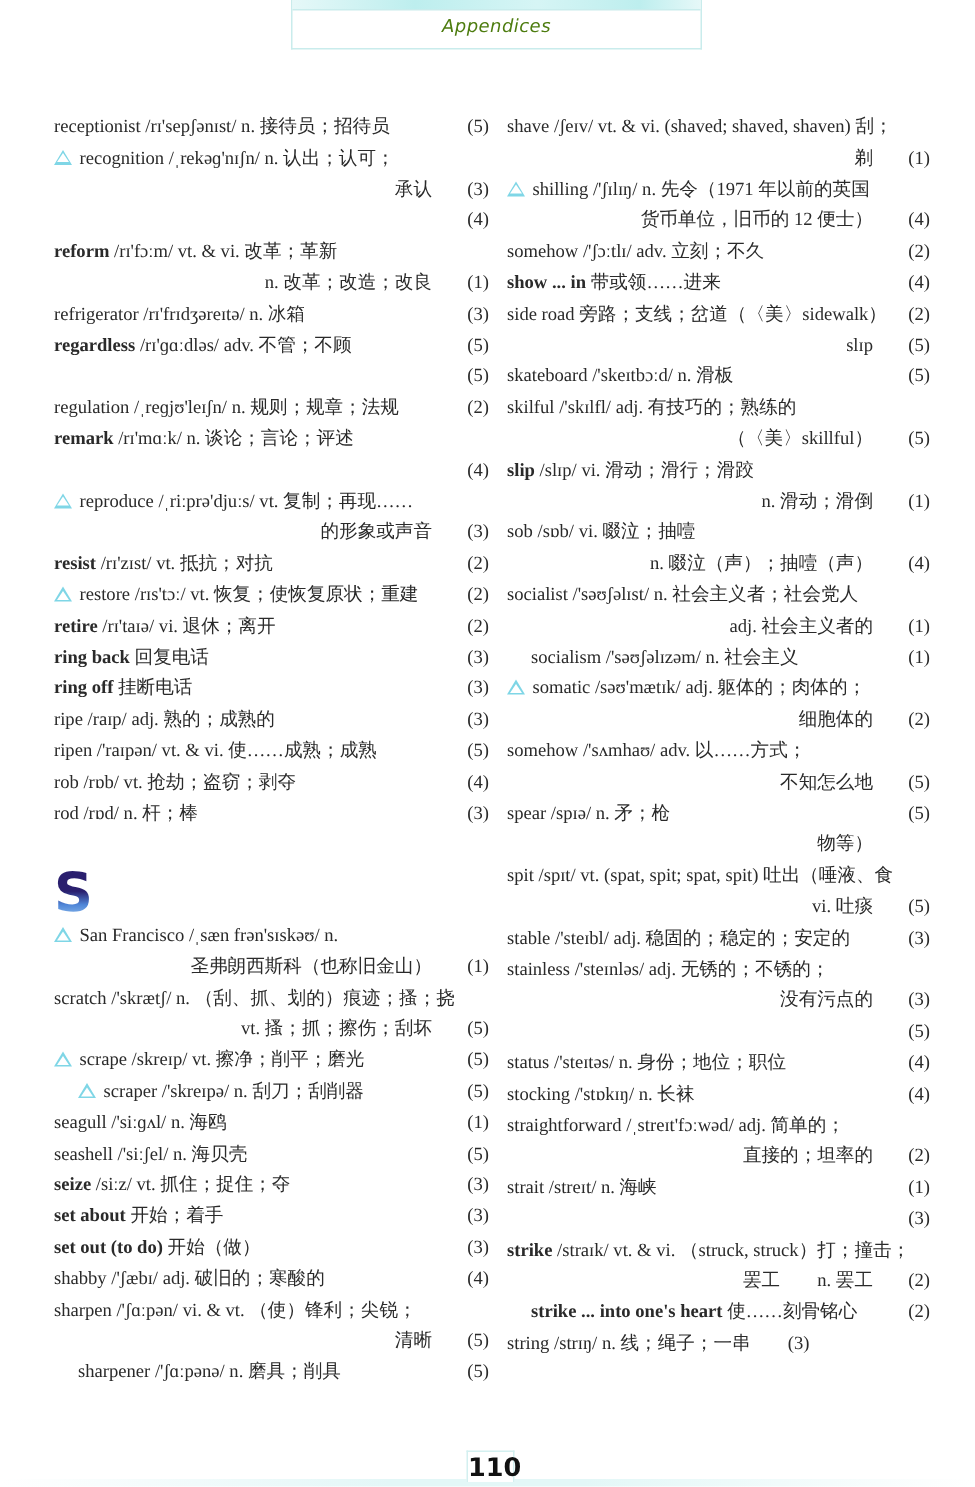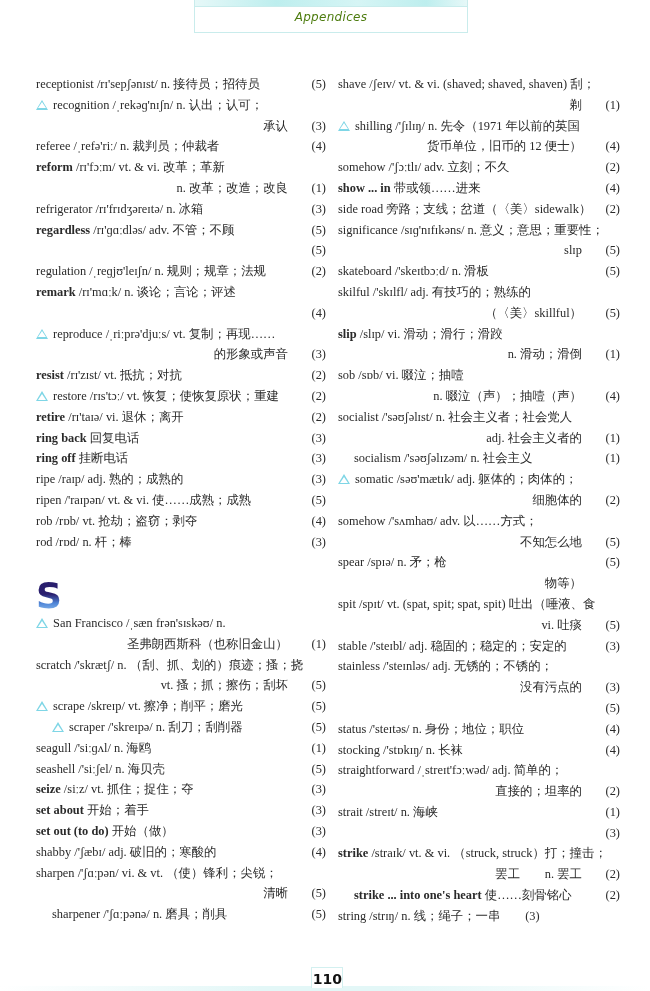--- a/index.html
+++ b/index.html
@@ -12,36 +12,36 @@
   .col.right{left:338px;width:282px;}
   .line{position:relative;height:20.8px;line-height:20.8px;font-size:12.4px;white-space:nowrap;}
   .line .txt{display:inline-block;}
   .line .num{position:absolute;right:0;top:0;}
   .line.indent1 .txt{padding-left:16px;}
   .line.cont{text-align:right;padding-right:38px;}
   .b{font-weight:bold;}
   .tri{display:inline-block;width:0;height:0;border-left:6px solid transparent;border-right:6px solid transparent;border-bottom:10px solid #7fd6e6;position:relative;margin-right:5px;vertical-align:-1px;}
   .tri::after{content:"";position:absolute;left:-4px;top:2.6px;border-left:4px solid transparent;border-right:4px solid transparent;border-bottom:6.5px solid #fff;}
   .big-s{position:absolute;left:36px;top:578px;font-family:"DejaVu Sans",sans-serif;font-weight:bold;font-size:36px;line-height:36px;background:linear-gradient(180deg,#2a1f6e 0%,#2a1f6e 45%,#4f86d8 70%,#9cc8f0 100%);-webkit-background-clip:text;background-clip:text;color:transparent;}
-  .page-num{position:absolute;left:311px;top:967px;width:30px;height:20px;border:1px solid #d3f0f0;border-bottom:none;text-align:right;font-family:"DejaVu Sans",sans-serif;font-weight:bold;font-size:14px;line-height:22px;color:#111;background:#fff;}
+  .page-num{position:absolute;left:311px;top:967px;width:30px;height:20px;border:1px solid #d3f0f0;border-bottom:none;text-align:left;font-family:"DejaVu Sans",sans-serif;font-weight:bold;font-size:17px;line-height:22px;color:#111;background:#fff;}
   .page-num-line{position:absolute;left:0;top:986px;width:100%;height:5px;background:linear-gradient(90deg,#fff,#e3f7f7 40%,#e3f7f7 60%,#fff);}
 </style>
 </head>
 <body>
 
 <div class="header-tab">
   <div class="header-band"></div>
   <div class="header-title">Appendices</div>
 </div>
 
 <div class="col left" id="col-left">
     <div class="line"><span class="txt"><span>receptionist /rɪ'sepʃənɪst/ n. 接待员；招待员</span></span><span class="num">(5)</span></div>
     <div class="line"><span class="txt"><span class="tri"></span><span>recognition /ˌrekəɡ'nɪʃn/ n. 认出；认可；</span></span></div>
     <div class="line cont"><span class="txt"><span>承认</span></span><span class="num">(3)</span></div>
-    <div class="line"><span class="txt"><span>referee /ˌrefə'riː/ n. 裁判员；仲裁者</span></span><span class="num">(4)</span></div>
+    <div class="line"><span class="num">(4)</span></div>
     <div class="line"><span class="txt"><span class="b">reform</span><span> /rɪ'fɔːm/ vt. &amp; vi. 改革；革新</span></span></div>
     <div class="line cont"><span class="txt"><span>n. 改革；改造；改良</span></span><span class="num">(1)</span></div>
     <div class="line"><span class="txt"><span>refrigerator /rɪ'frɪdʒəreɪtə/ n. 冰箱</span></span><span class="num">(3)</span></div>
     <div class="line"><span class="txt"><span class="b">regardless</span><span> /rɪ'ɡɑːdləs/ adv. 不管；不顾</span></span><span class="num">(5)</span></div>
     <div class="line indent1"><span class="num">(5)</span></div>
     <div class="line"><span class="txt"><span>regulation /ˌreɡjʊ'leɪʃn/ n. 规则；规章；法规</span></span><span class="num">(2)</span></div>
     <div class="line"><span class="txt"><span class="b">remark</span><span> /rɪ'mɑːk/ n. 谈论；言论；评述</span></span></div>
     <div class="line cont"><span class="num">(4)</span></div>
     <div class="line"><span class="txt"><span class="tri"></span><span>reproduce /ˌriːprə'djuːs/ vt. 复制；再现……</span></span></div>
     <div class="line cont"><span class="txt"><span>的形象或声音</span></span><span class="num">(3)</span></div>
@@ -74,21 +74,20 @@
     <div class="line indent1"><span class="txt"><span>sharpener /'ʃɑːpənə/ n. 磨具；削具</span></span><span class="num">(5)</span></div>
   </div>
 <div class="col right" id="col-right">
     <div class="line"><span class="txt"><span>shave /ʃeɪv/ vt. &amp; vi. (shaved; shaved, shaven) 刮；</span></span></div>
     <div class="line cont"><span class="txt"><span>剃</span></span><span class="num">(1)</span></div>
     <div class="line"><span class="txt"><span class="tri"></span><span>shilling /'ʃɪlɪŋ/ n. 先令（1971 年以前的英国</span></span></div>
     <div class="line cont"><span class="txt"><span>货币单位，旧币的 12 便士）</span></span><span class="num">(4)</span></div>
     <div class="line"><span class="txt"><span>somehow /'ʃɔːtlɪ/ adv. 立刻；不久</span></span><span class="num">(2)</span></div>
     <div class="line"><span class="txt"><span class="b">show ... in</span><span>  带或领……进来</span></span><span class="num">(4)</span></div>
     <div class="line"><span class="txt"><span>side road  旁路；支线；岔道（〈美〉sidewalk）</span></span><span class="num">(2)</span></div>
-    <div class="line"><span class="txt"><span>significance /sɪɡ'nɪfɪkəns/ n. 意义；意思；重要性；</span></span></div>
     <div class="line cont"><span class="txt"><span>slɪp</span></span><span class="num">(5)</span></div>
     <div class="line"><span class="txt"><span>skateboard /'skeɪtbɔːd/ n. 滑板</span></span><span class="num">(5)</span></div>
     <div class="line"><span class="txt"><span>skilful /'skɪlfl/ adj. 有技巧的；熟练的</span></span></div>
     <div class="line cont"><span class="txt"><span>（〈美〉skillful）</span></span><span class="num">(5)</span></div>
     <div class="line"><span class="txt"><span class="b">slip</span><span> /slɪp/ vi. 滑动；滑行；滑跤</span></span></div>
     <div class="line cont"><span class="txt"><span>n. 滑动；滑倒</span></span><span class="num">(1)</span></div>
     <div class="line"><span class="txt"><span>sob /sɒb/ vi. 啜泣；抽噎</span></span></div>
     <div class="line cont"><span class="txt"><span>n. 啜泣（声）；抽噎（声）</span></span><span class="num">(4)</span></div>
     <div class="line"><span class="txt"><span>socialist /'səʊʃəlɪst/ n. 社会主义者；社会党人</span></span></div>
     <div class="line cont"><span class="txt"><span>adj. 社会主义者的</span></span><span class="num">(1)</span></div>

